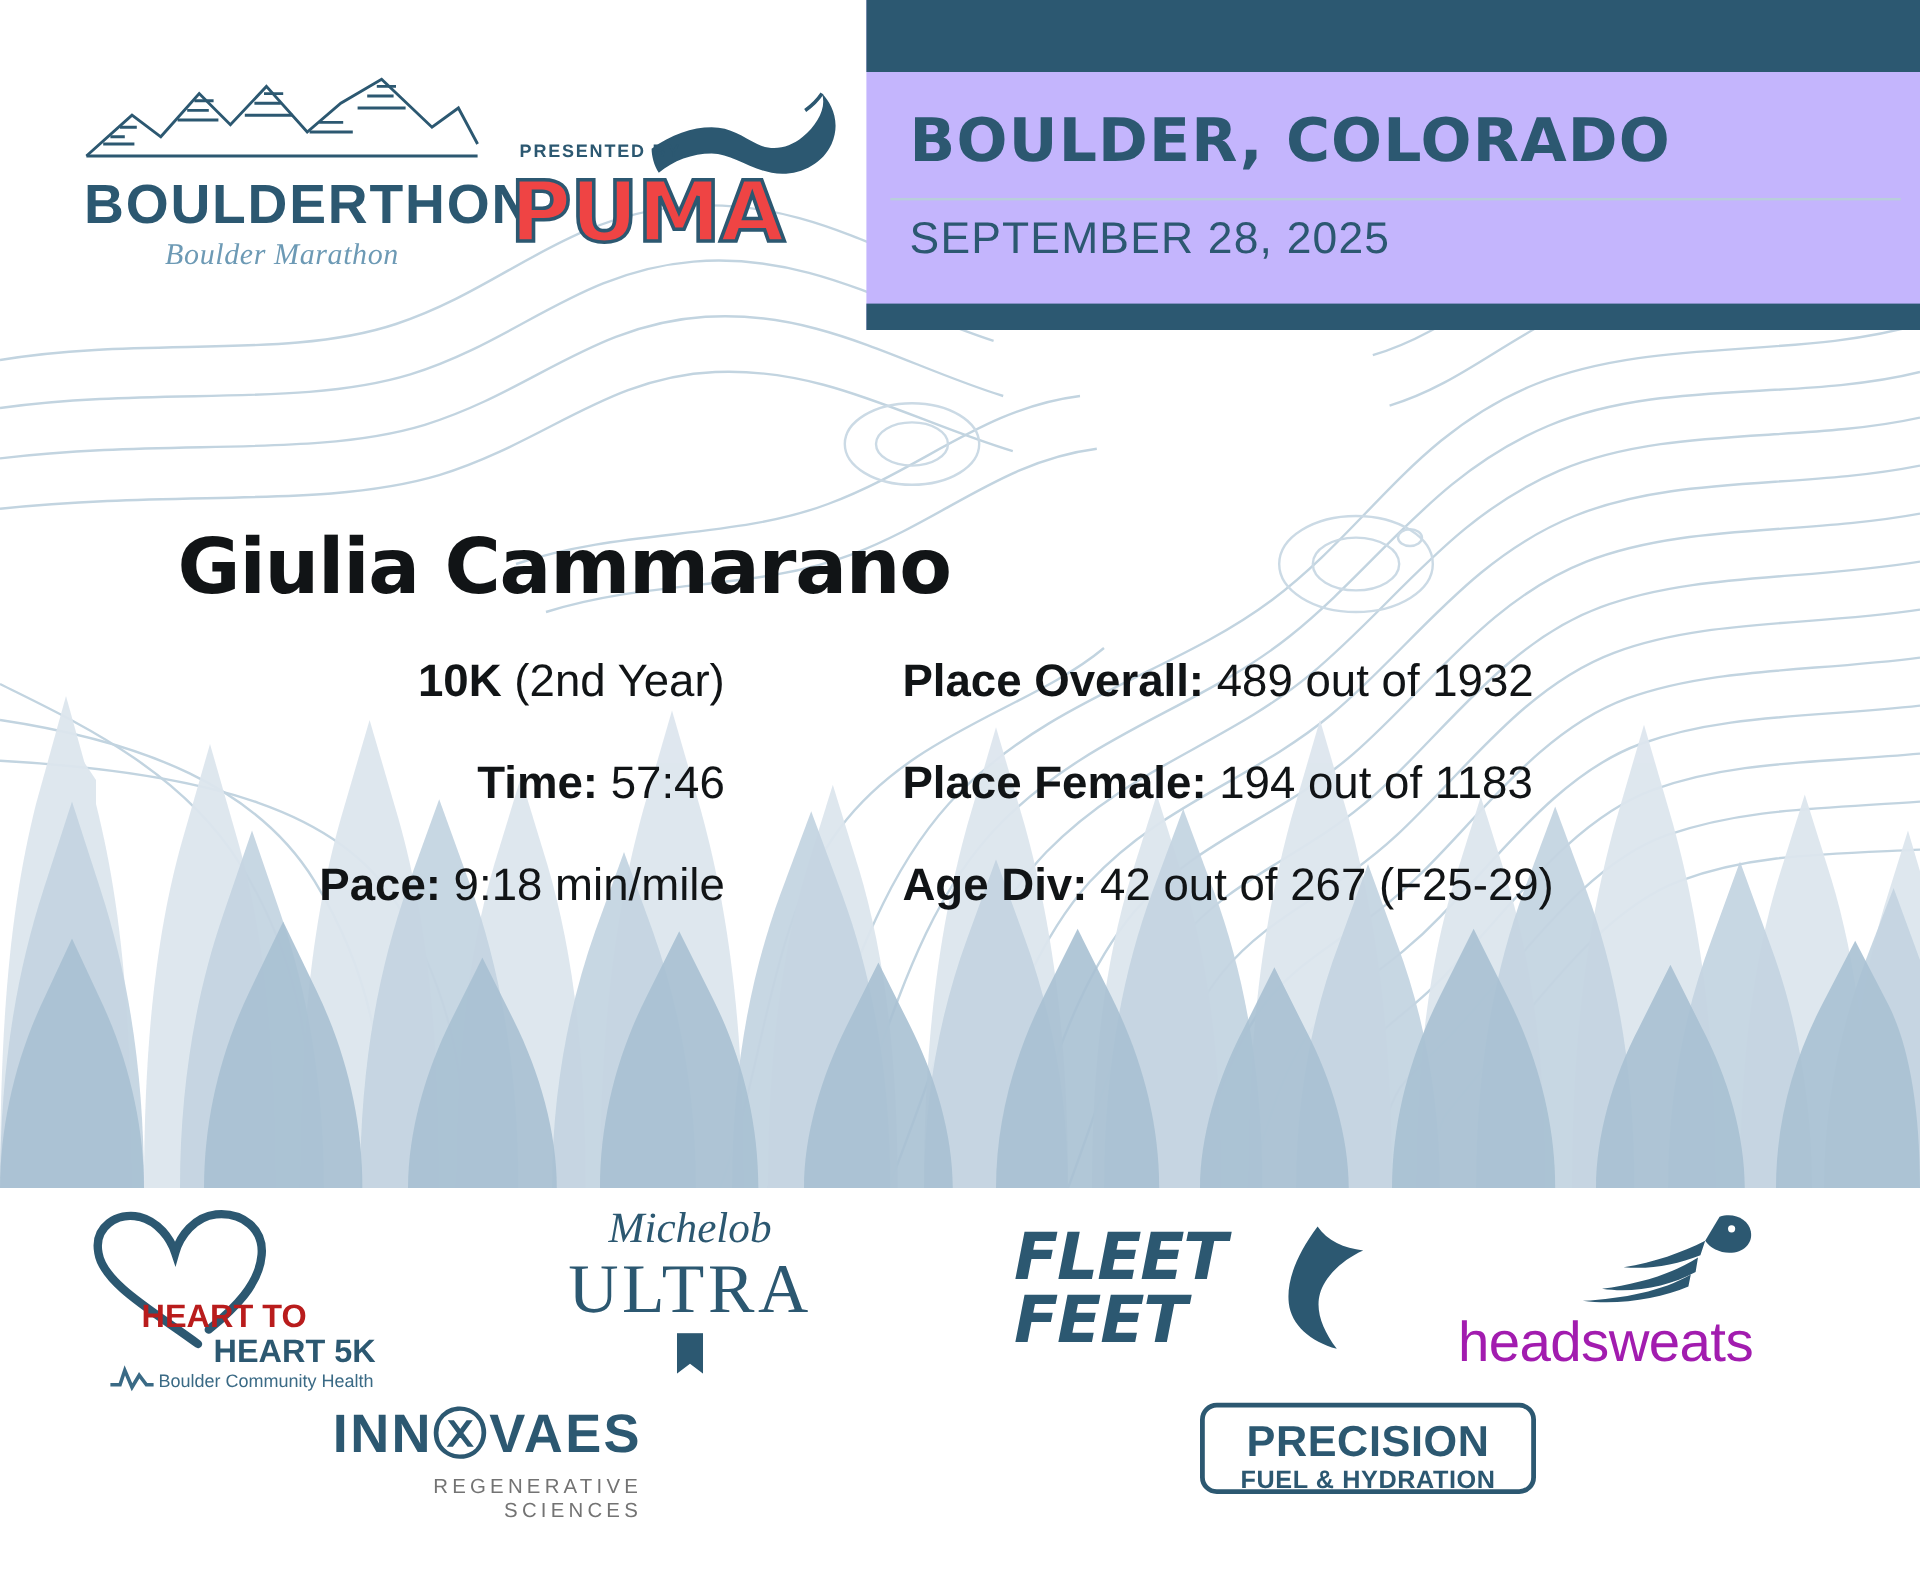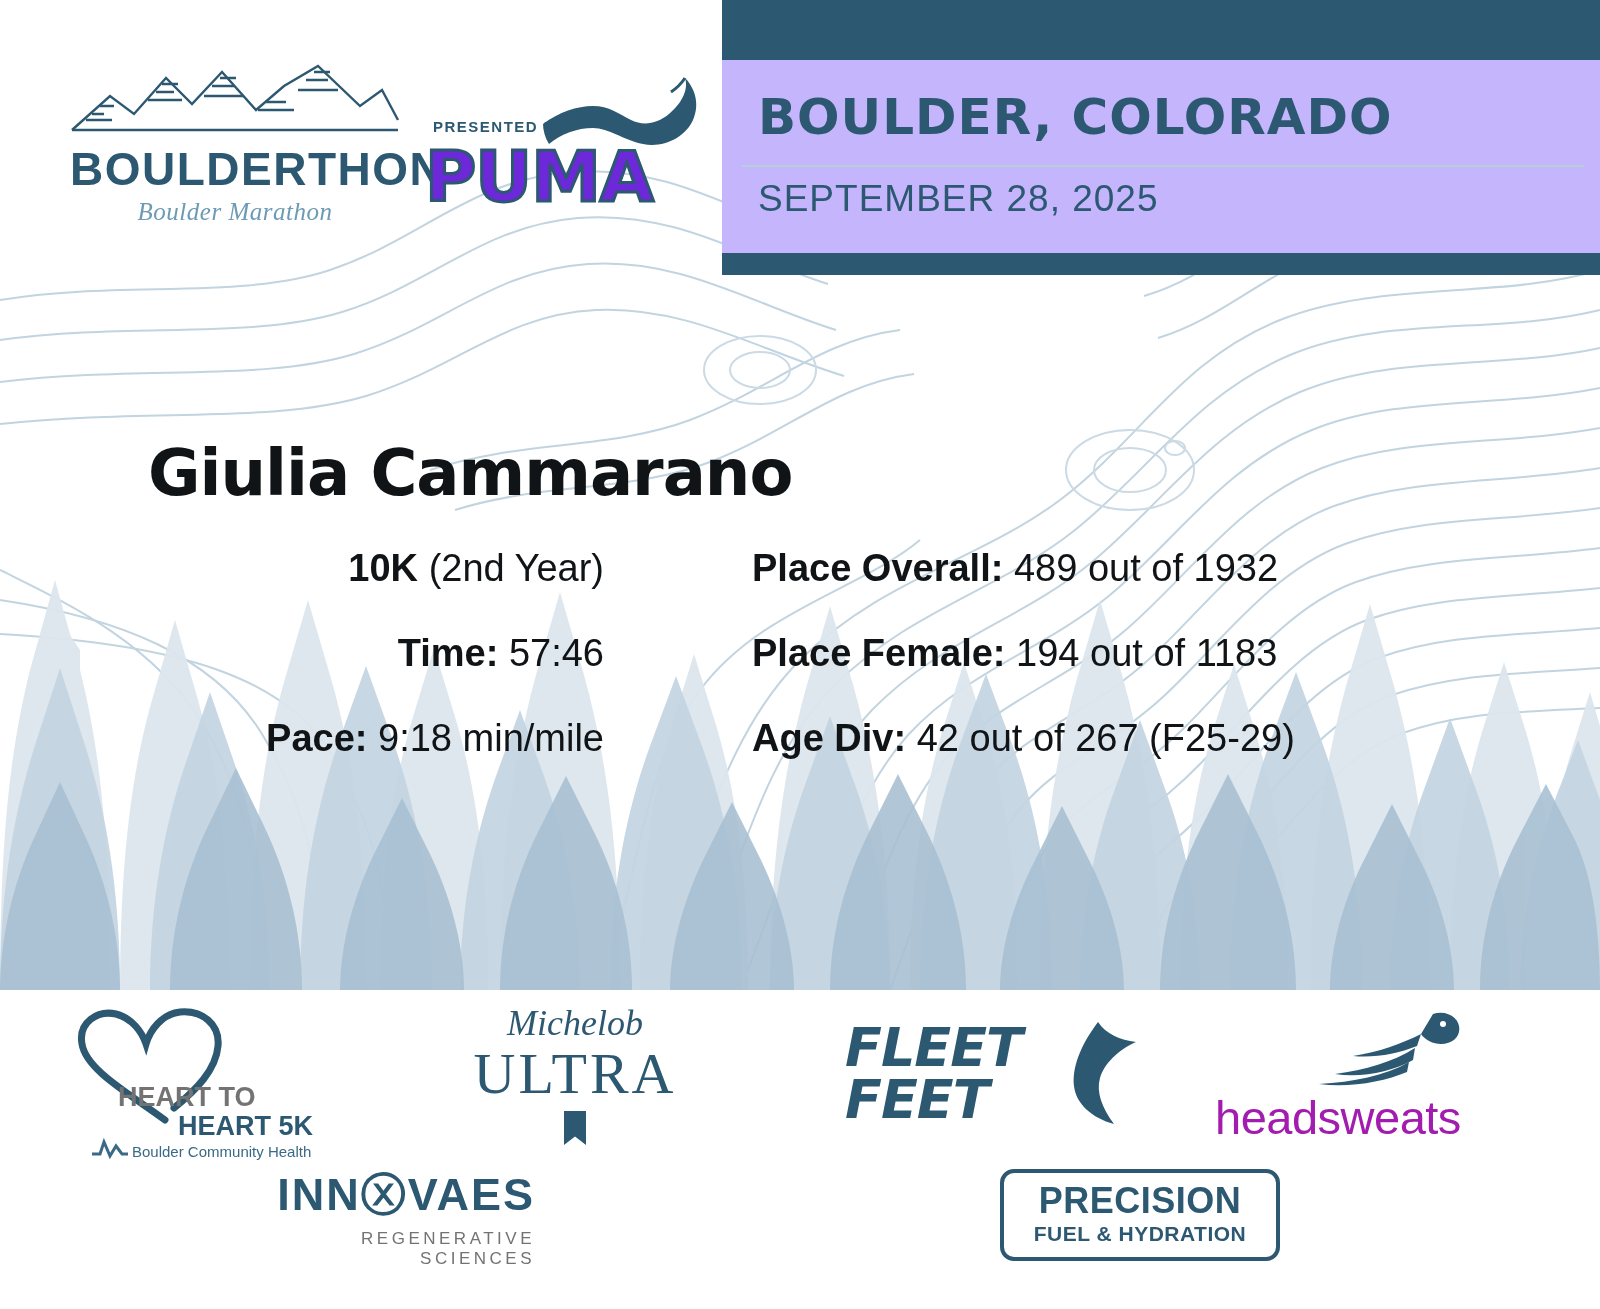--- a/index.html
+++ b/index.html
@@ -93,21 +93,21 @@
     letter-spacing: 1.5px;
     color: #2c5871;
   }
   .puma-word {
     position: absolute;
     left: 0px;
     top: 66px;
     font-weight: bold;
     font-size: 70px;
     letter-spacing: -1px;
-    color: #6d28d9;
+    color: #ef4444;
     -webkit-text-stroke: 3px #2c5871;
     font-family: "DejaVu Sans", sans-serif;
   }
   .puma-cat { position: absolute; left: 110px; top: 2px; }
 
   
   .plaque {
     position: absolute;
     left: 722px;
     top: 0;
@@ -221,21 +221,21 @@
   .sp {
     position: absolute;
     color: #2c5871;
   }
 
   
   .h2h { left: 70px; top: 10px; width: 260px; height: 150px; }
   .h2h-t1 {
     position: absolute; left: 48px; top: 74px;
     font-weight: bold; font-size: 27px; letter-spacing: 0px;
-    color: #737373;
+    color: #b91c1c;
   }
   .h2h-t2 {
     position: absolute; left: 108px; top: 103px;
     font-weight: bold; font-size: 27px; color: #2c5871;
   }
   .h2h-t3 {
     position: absolute; left: 62px; top: 135px;
     font-size: 15px; color: #3a6a85;
   }
   .h2h-heart { position: absolute; left: 0px; top: 0px; }
@@ -303,21 +303,21 @@
   .ue-word {
     font-family: "DejaVu Sans", sans-serif;
     font-weight: bold;
     font-size: 62px;
     letter-spacing: -1px;
     color: #2c5871;
   }
 
   
   .pr {
-    left: 1000px; top: 4px; width: 280px; height: 92px;
+    left: 1000px; top: 4px; width: 280px; height: 76px;
     border: 4px solid #2c5871;
     border-radius: 14px;
     box-sizing: border-box;
     text-align: center;
   }
   .pr-1 {
     font-weight: bold; font-size: 36px; letter-spacing: 0.5px;
     color: #2c5871; margin-top: 7px;
   }
   .pr-2 {

